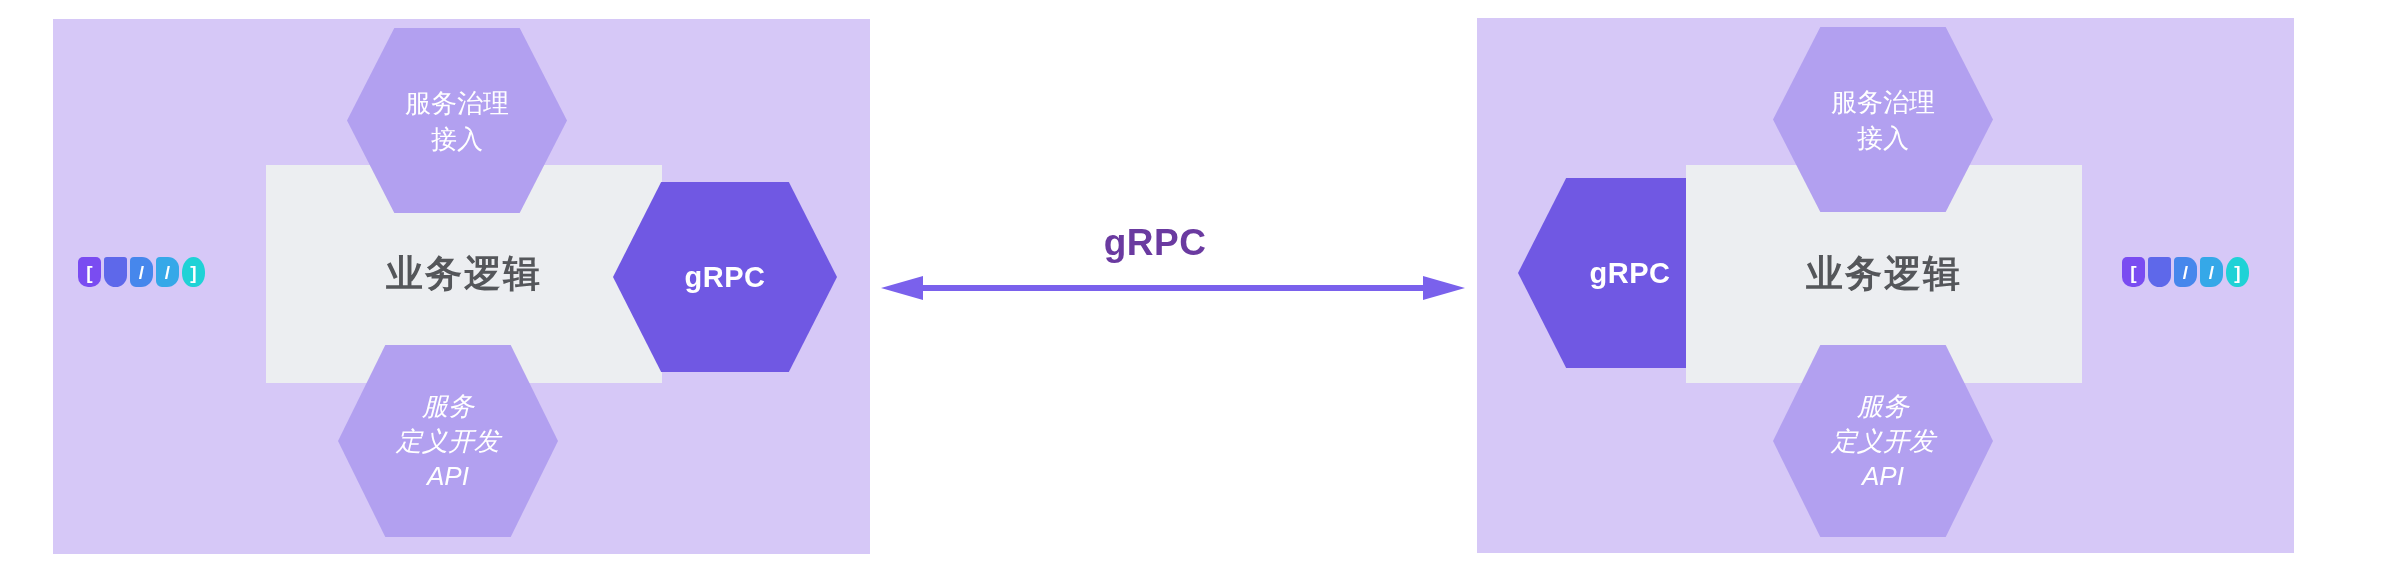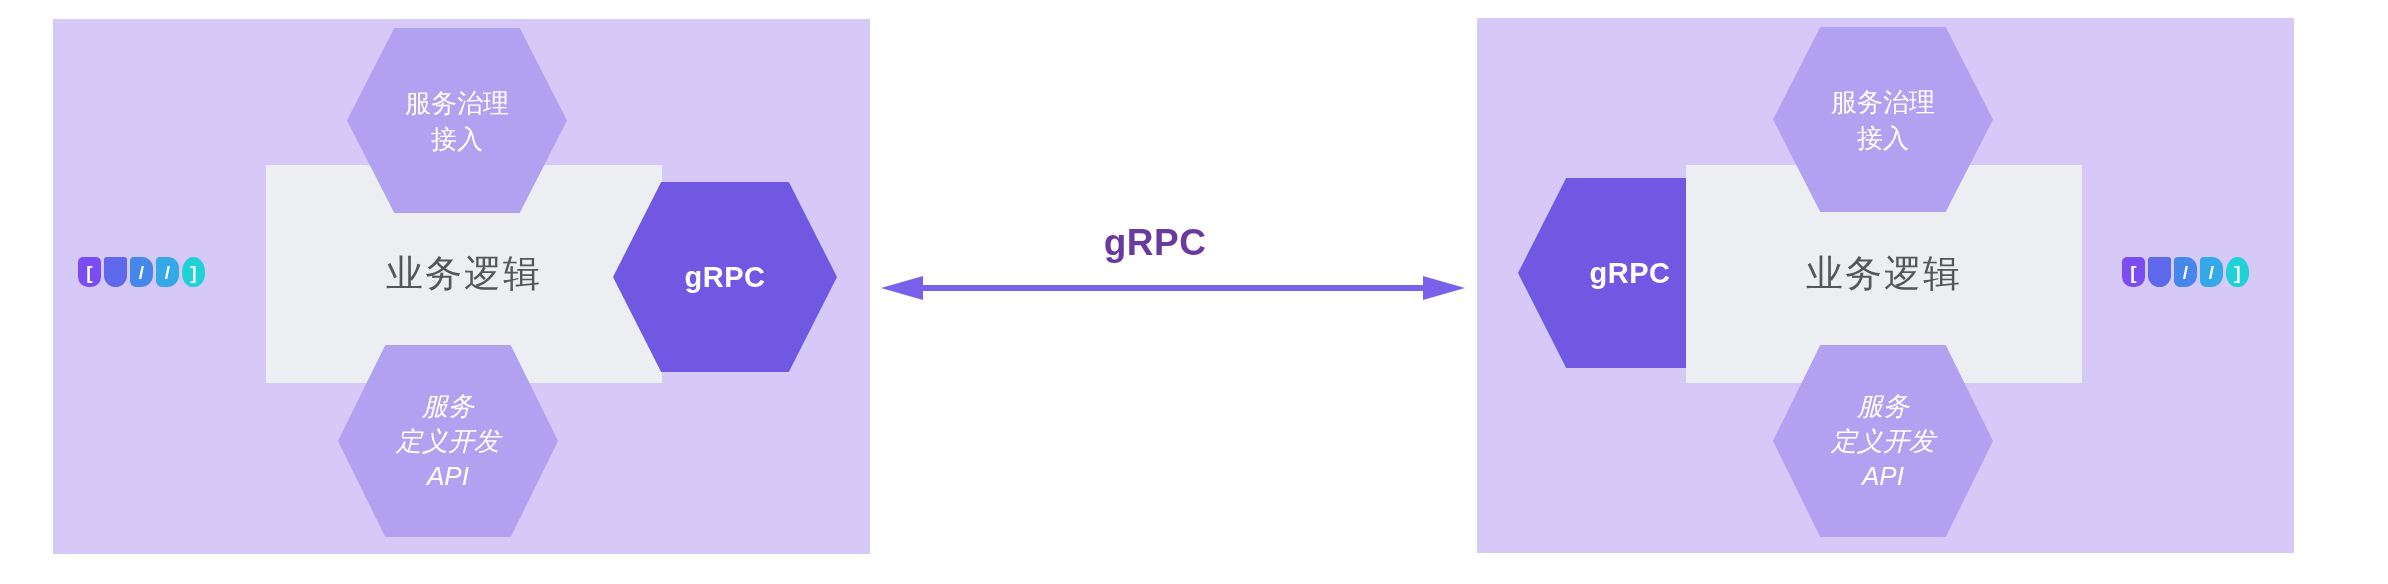--- a/index.html
+++ b/index.html
@@ -25,20 +25,21 @@
 
   
   .panel {
     position: absolute;
     width: 396px;
     height: 218px;
     background: #eceef1;
     display: flex;
     align-items: center;
     justify-content: center;
+    font-weight: bold;
   }
   .app-left  .panel { left: 213px; top: 146px; }
   .app-right .panel { left: 209px; top: 147px; }
 
   .biz-label {
     font-size: 37px;
     color: #54565a;
     letter-spacing: 2px;
     white-space: nowrap;
   }

